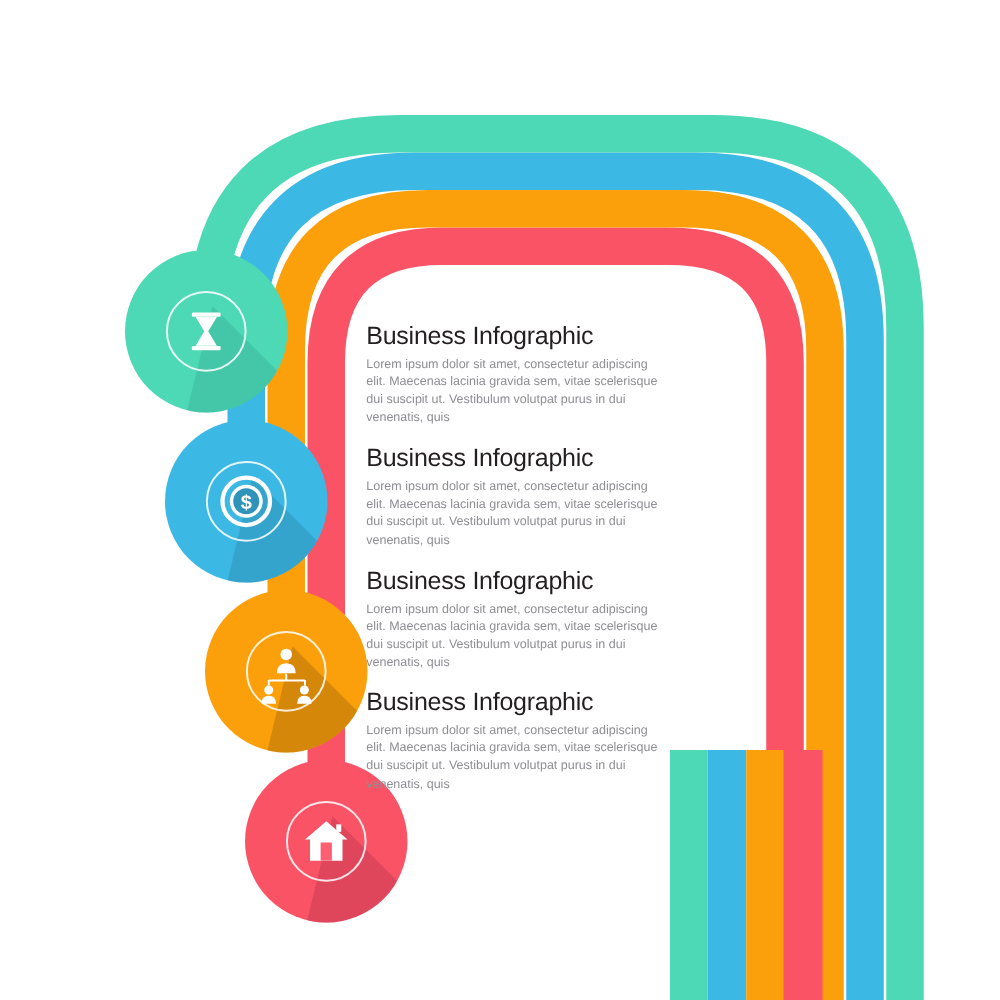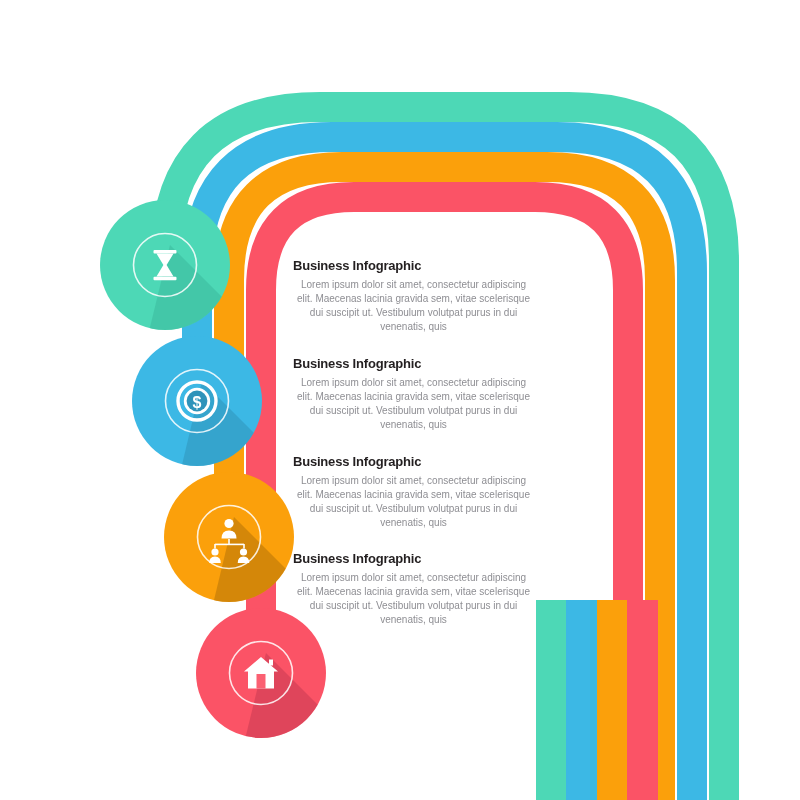--- a/index.html
+++ b/index.html
@@ -27,36 +27,35 @@
     top: 0;
     width: 800px;
     height: 800px;
   }
   .text-block {
     position: absolute;
     width: 260px;
   }
   .tb-title {
     font-family: "Liberation Sans", sans-serif;
-    font-size: 13px;
-    font-weight: bold;
+    font-size: 20px;
+    font-weight: normal;
     color: #231f20;
     letter-spacing: -0.2px;
     margin: 0 0 5px 0;
     line-height: 1.05;
     white-space: nowrap;
   }
   .tb-body {
     font-family: "Liberation Sans", sans-serif;
     font-size: 10px;
     color: #8e8e93;
     line-height: 1.42;
     margin: 0;
     width: 241px;
-    text-align: center;
   }
 </style>
 </head>
 <body>
 
 <div id="stage">
 
   <svg id="ribbon-svg" viewBox="0 0 800 800" xmlns="http://www.w3.org/2000/svg">
     <defs>
       <clipPath id="clip-circle-1">

